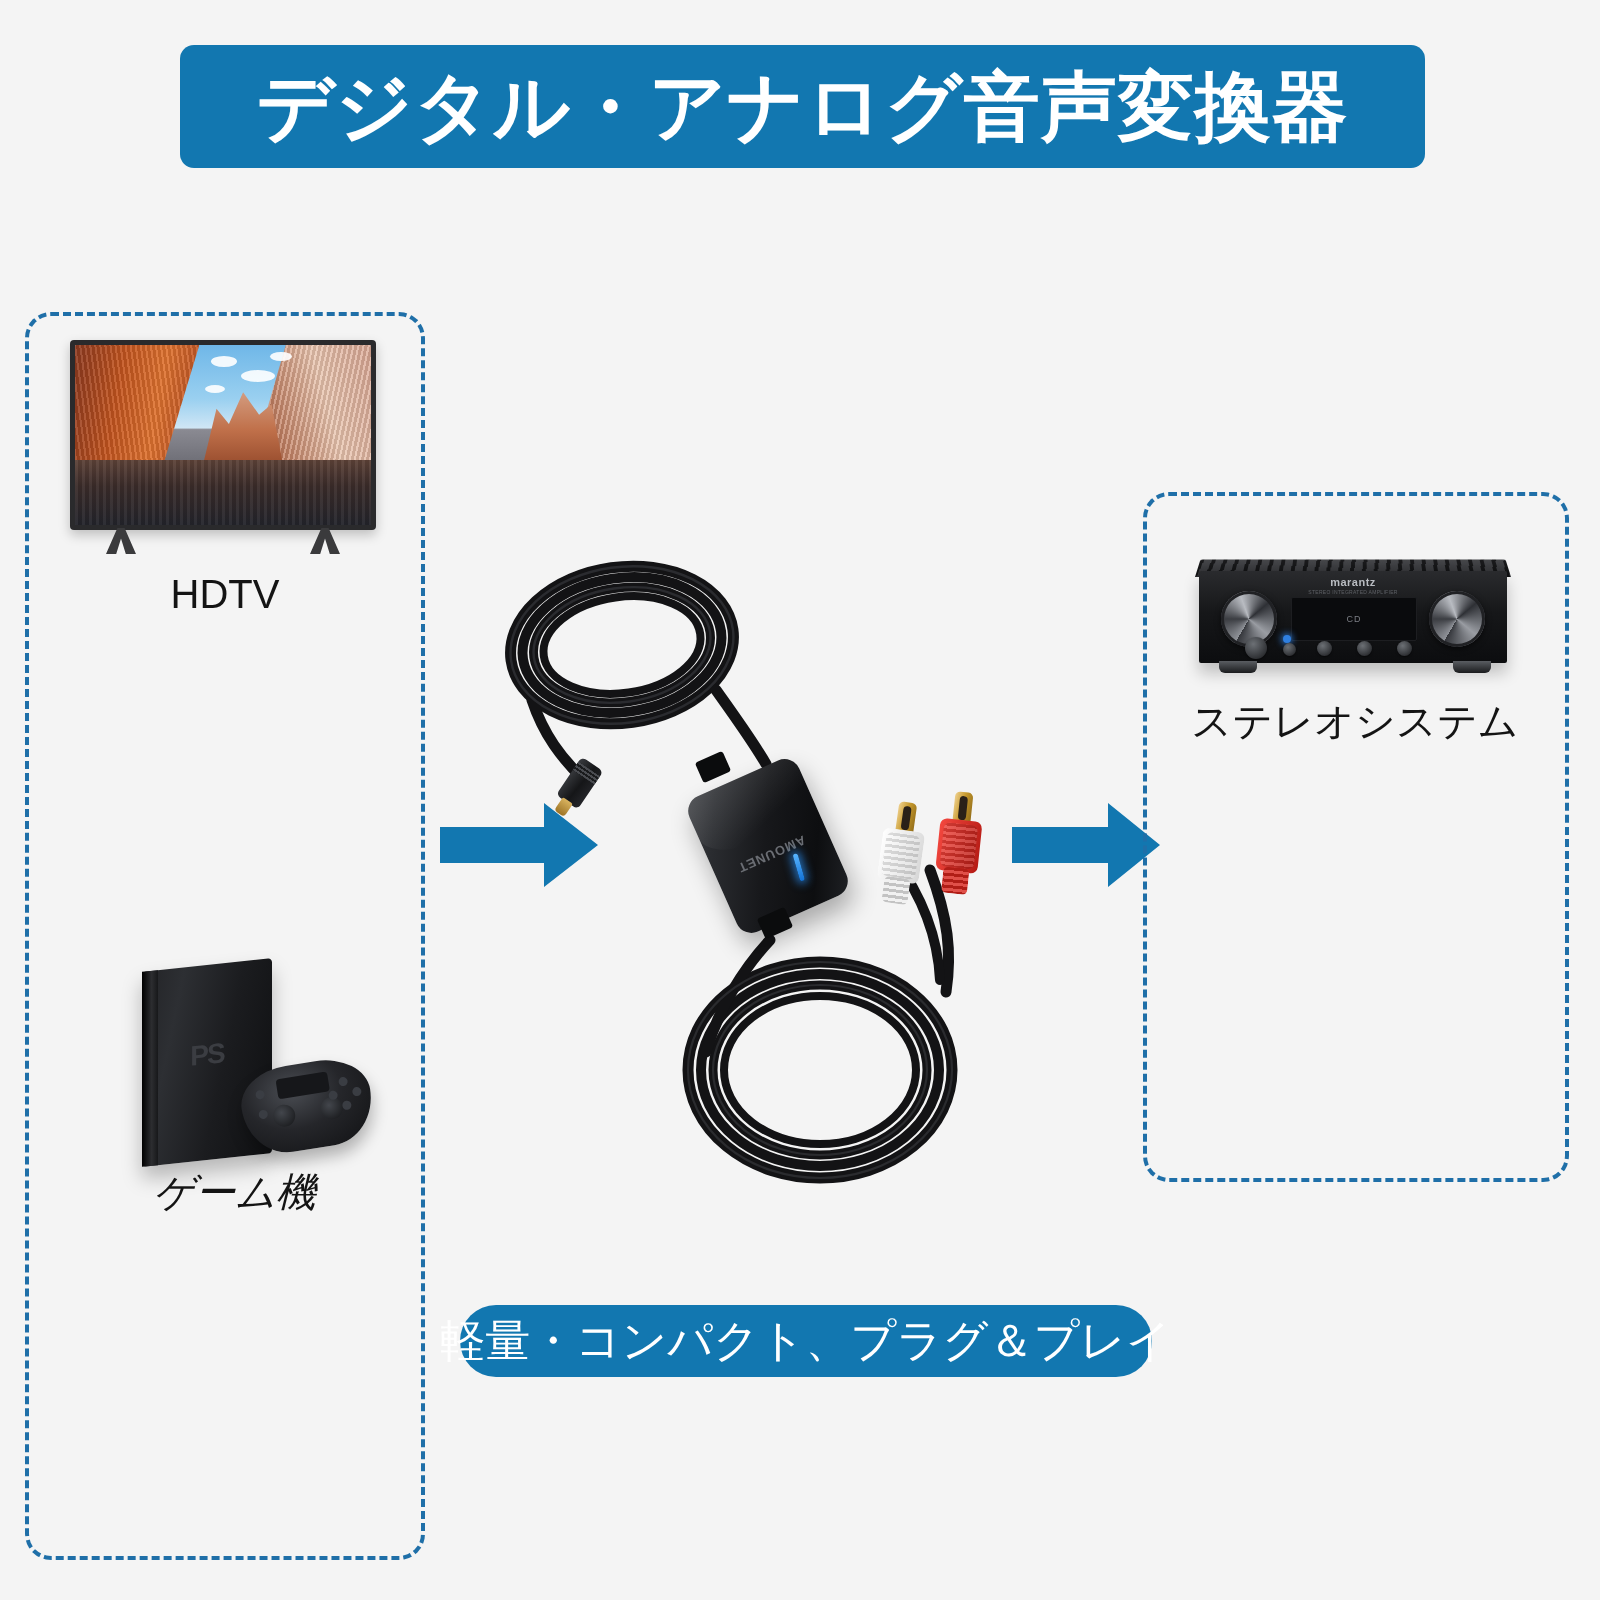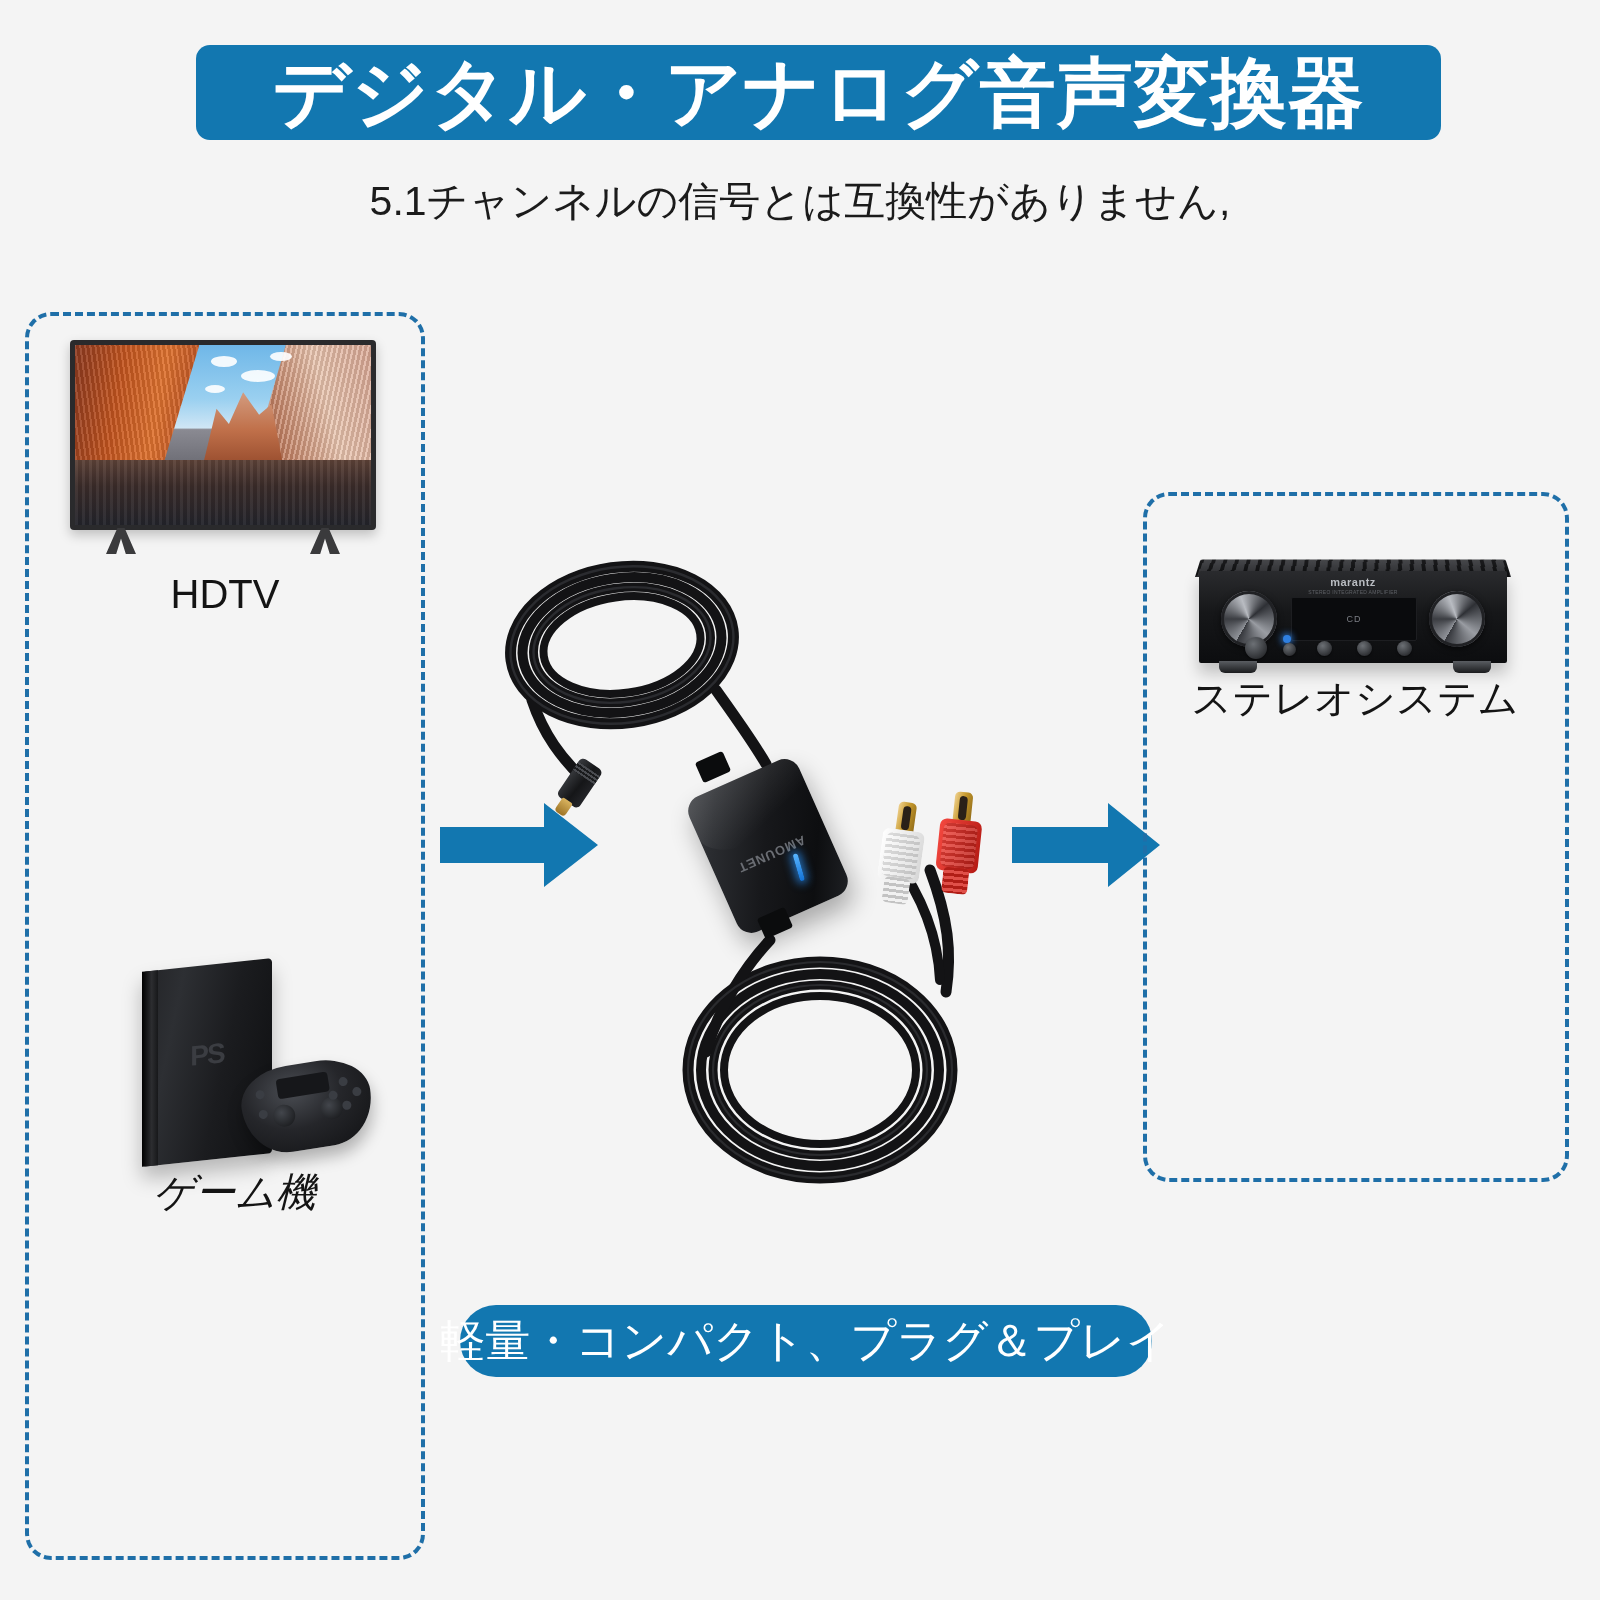--- a/index.html
+++ b/index.html
@@ -6,23 +6,23 @@
   body{
     width:1600px;height:1600px;
     background:#f4f4f4;
     font-family:"Liberation Sans","DejaVu Sans",sans-serif;
     overflow:hidden;position:relative;
   }
   #stage{position:absolute;left:0;top:0;width:1600px;height:1600px;background:#f4f4f4;}
 
   
   .title-banner{
-    position:absolute;left:180px;top:45px;width:1245px;height:95px;
+    position:absolute;left:180px;top:45px;width:1245px;height:123px;
     background:#1277b0;border-radius:14px;
-    display:flex;align-items:center;justify-content:center;margin-left:16px;
+    display:flex;align-items:center;justify-content:center;
   }
   .title-banner .txt{
     color:#ffffff;font-size:76px;font-weight:bold;letter-spacing:1px;
     line-height:1;white-space:nowrap;
     transform:scaleX(1.0);
   }
   .subtitle{
     position:absolute;left:0;top:172px;width:1600px;
     text-align:center;color:#1b1b1b;font-size:41px;line-height:1.42;
     font-weight:400;
@@ -244,21 +244,21 @@
   .amp-blue-led{
     position:absolute;left:84px;top:64px;width:8px;height:8px;border-radius:50%;
     background:#2f7fe0;box-shadow:0 0 6px 2px rgba(47,127,224,.75);
   }
   .amp-foot{
     position:absolute;top:116px;width:38px;height:12px;
     background:linear-gradient(180deg,#5a5d62,#1a1b1d);border-radius:0 0 6px 6px;
   }
   .amp-foot.l{left:34px;}
   .amp-foot.r{right:34px;}
-  #amp .device-label{top:126px;text-align:center;}
+  #amp .device-label{top:149px;text-align:center;}
 
   
   #speakers{left:1180px;top:945px;width:360px;height:230px;}
   .sp-tower{
     position:absolute;bottom:48px;
     background:linear-gradient(98deg,#25262a 0%,#141517 40%,#0a0a0c 100%);
     border-radius:3px;box-shadow:0 10px 16px rgba(0,0,0,.25);
   }
   .sp-tower.left{left:18px;width:86px;height:118px;}
   .sp-tower.right{right:8px;width:104px;height:146px;}
@@ -408,21 +408,20 @@
 </head>
 <body>
 
 <div id="stage">
 
   <div class="title-banner">
     <div class="txt">デジタル・アナログ音声変換器</div>
   </div>
 
   <div class="subtitle">
-    <div>5.1チャンネルの信号とは互換性がありません,</div>
   </div>
 
   <div class="dashed-panel" id="left-panel"></div>
 
   <div class="device" id="hdtv">
     <div class="tv-bezel">
       <div class="tv-screen">
         <div class="canyon-l"></div>
         <div class="canyon-r"></div>
         <div class="canyon-m"></div>

